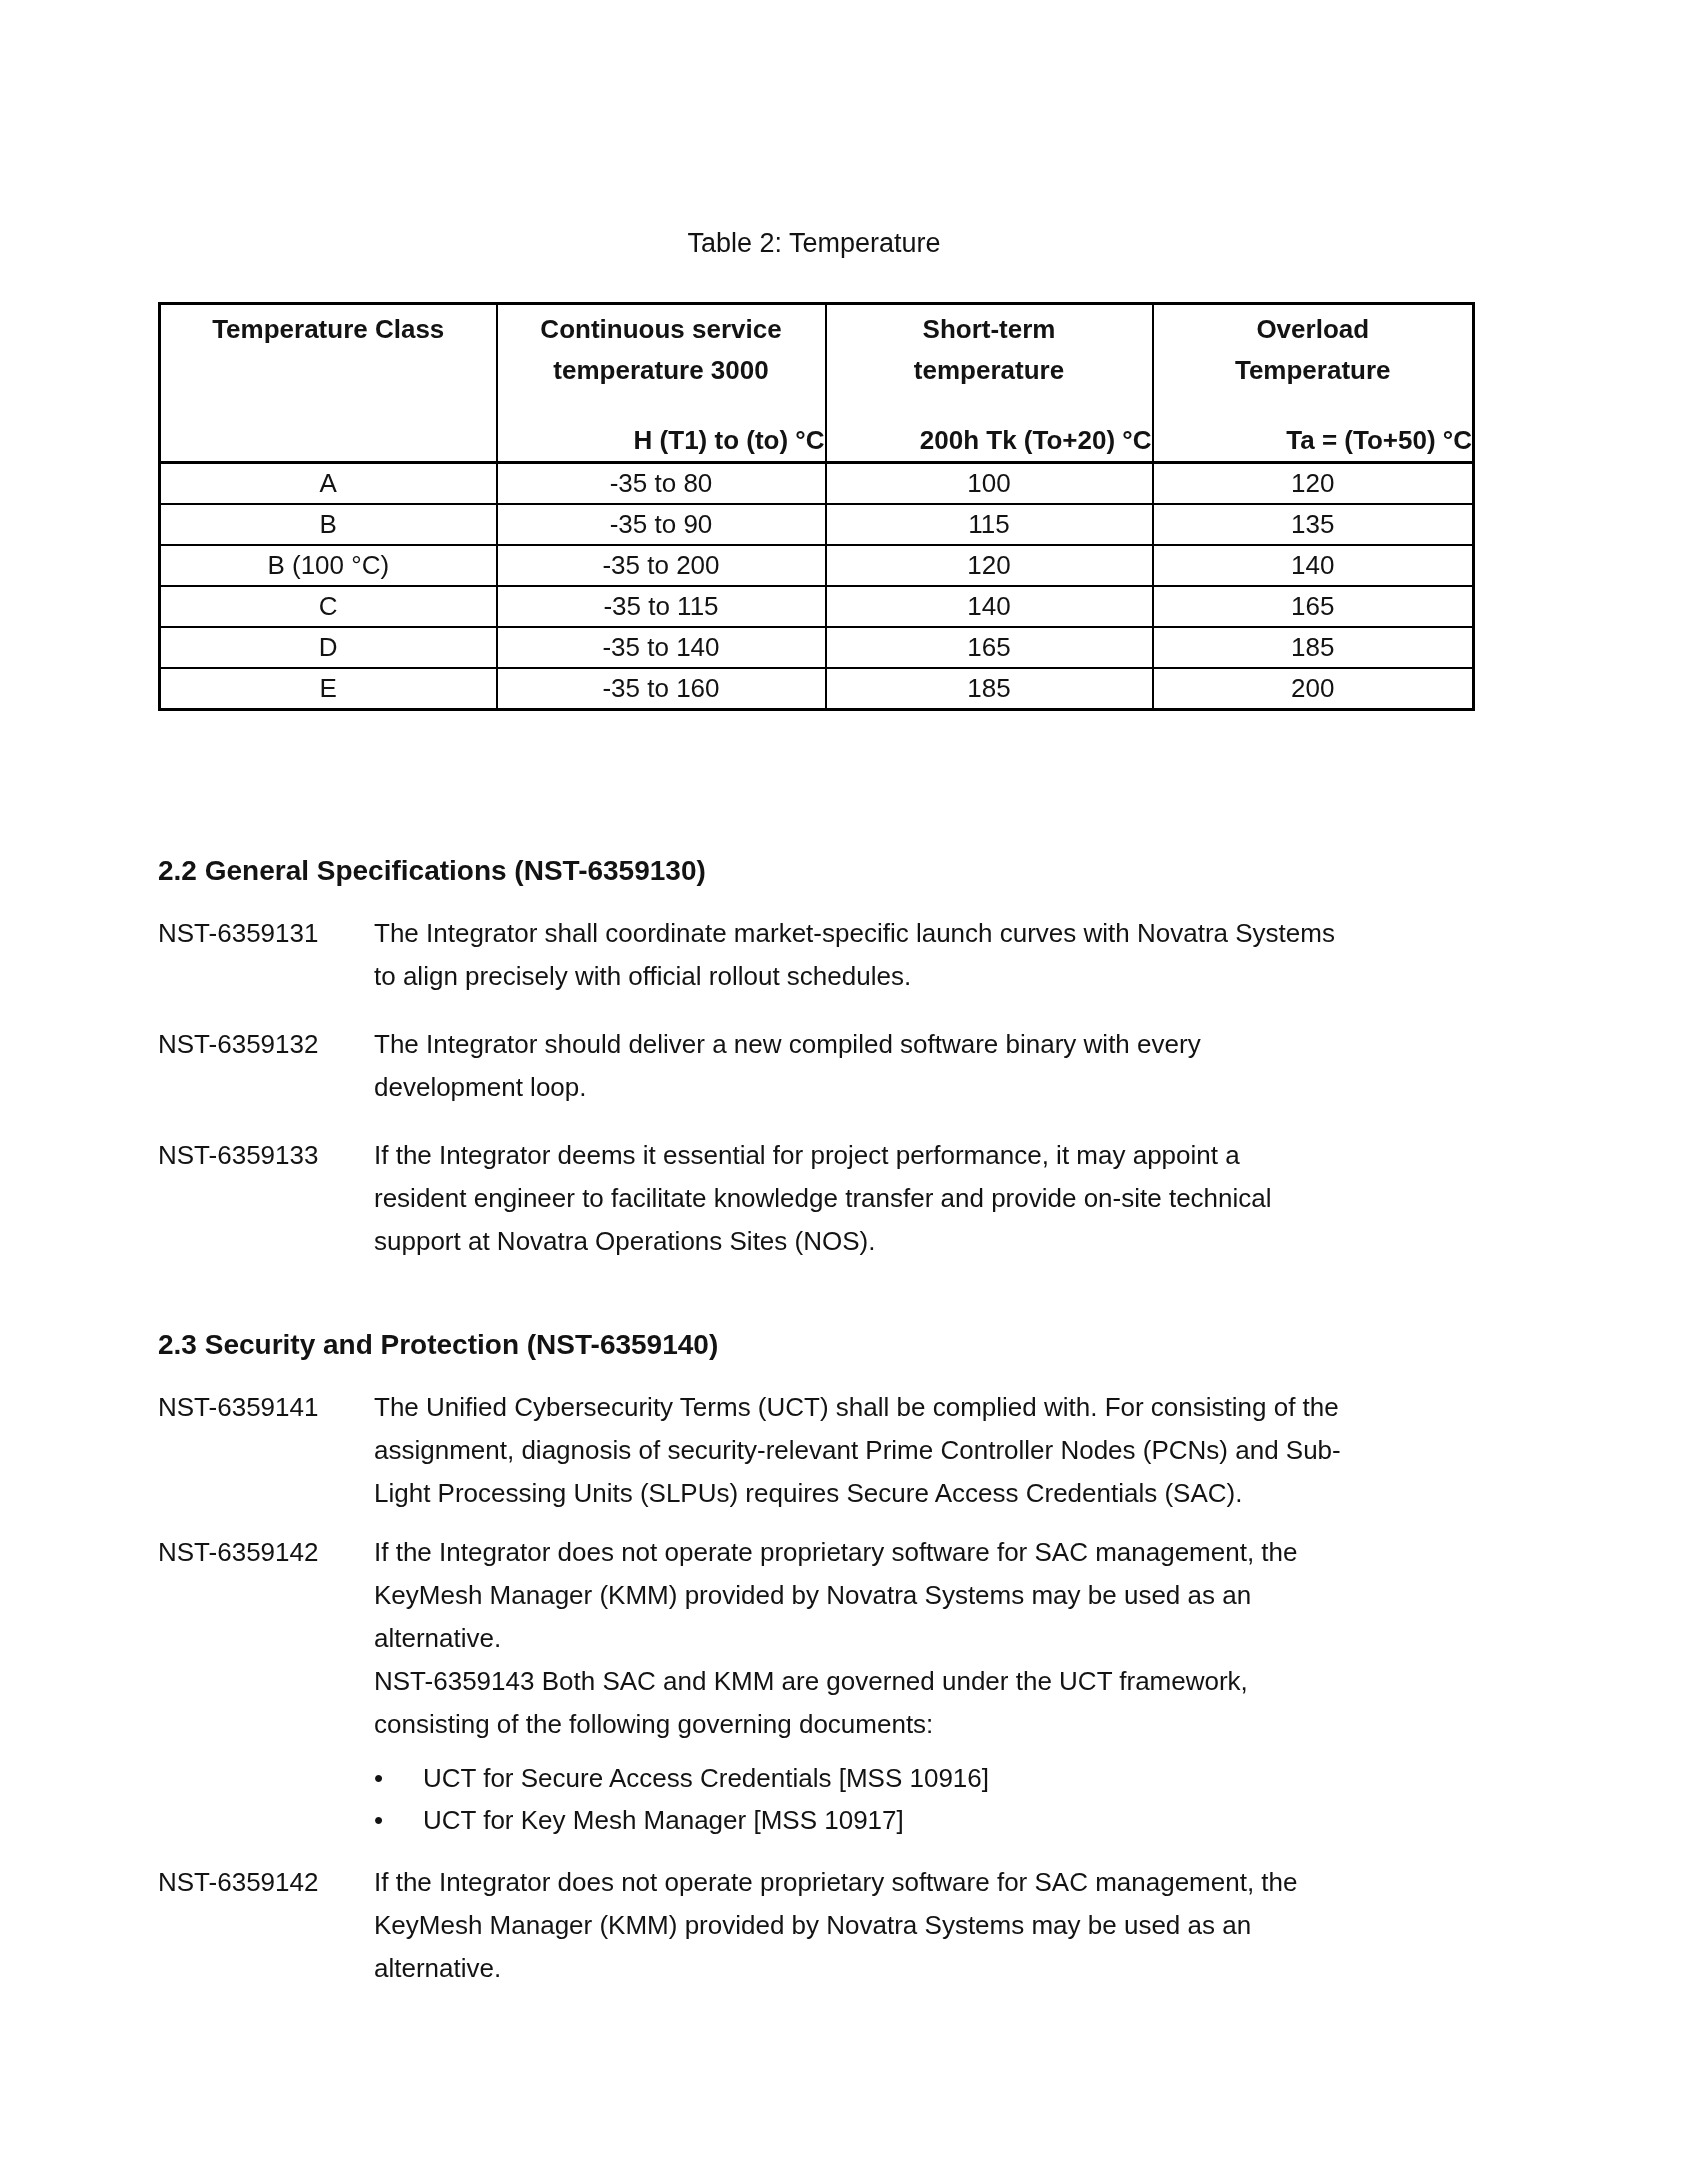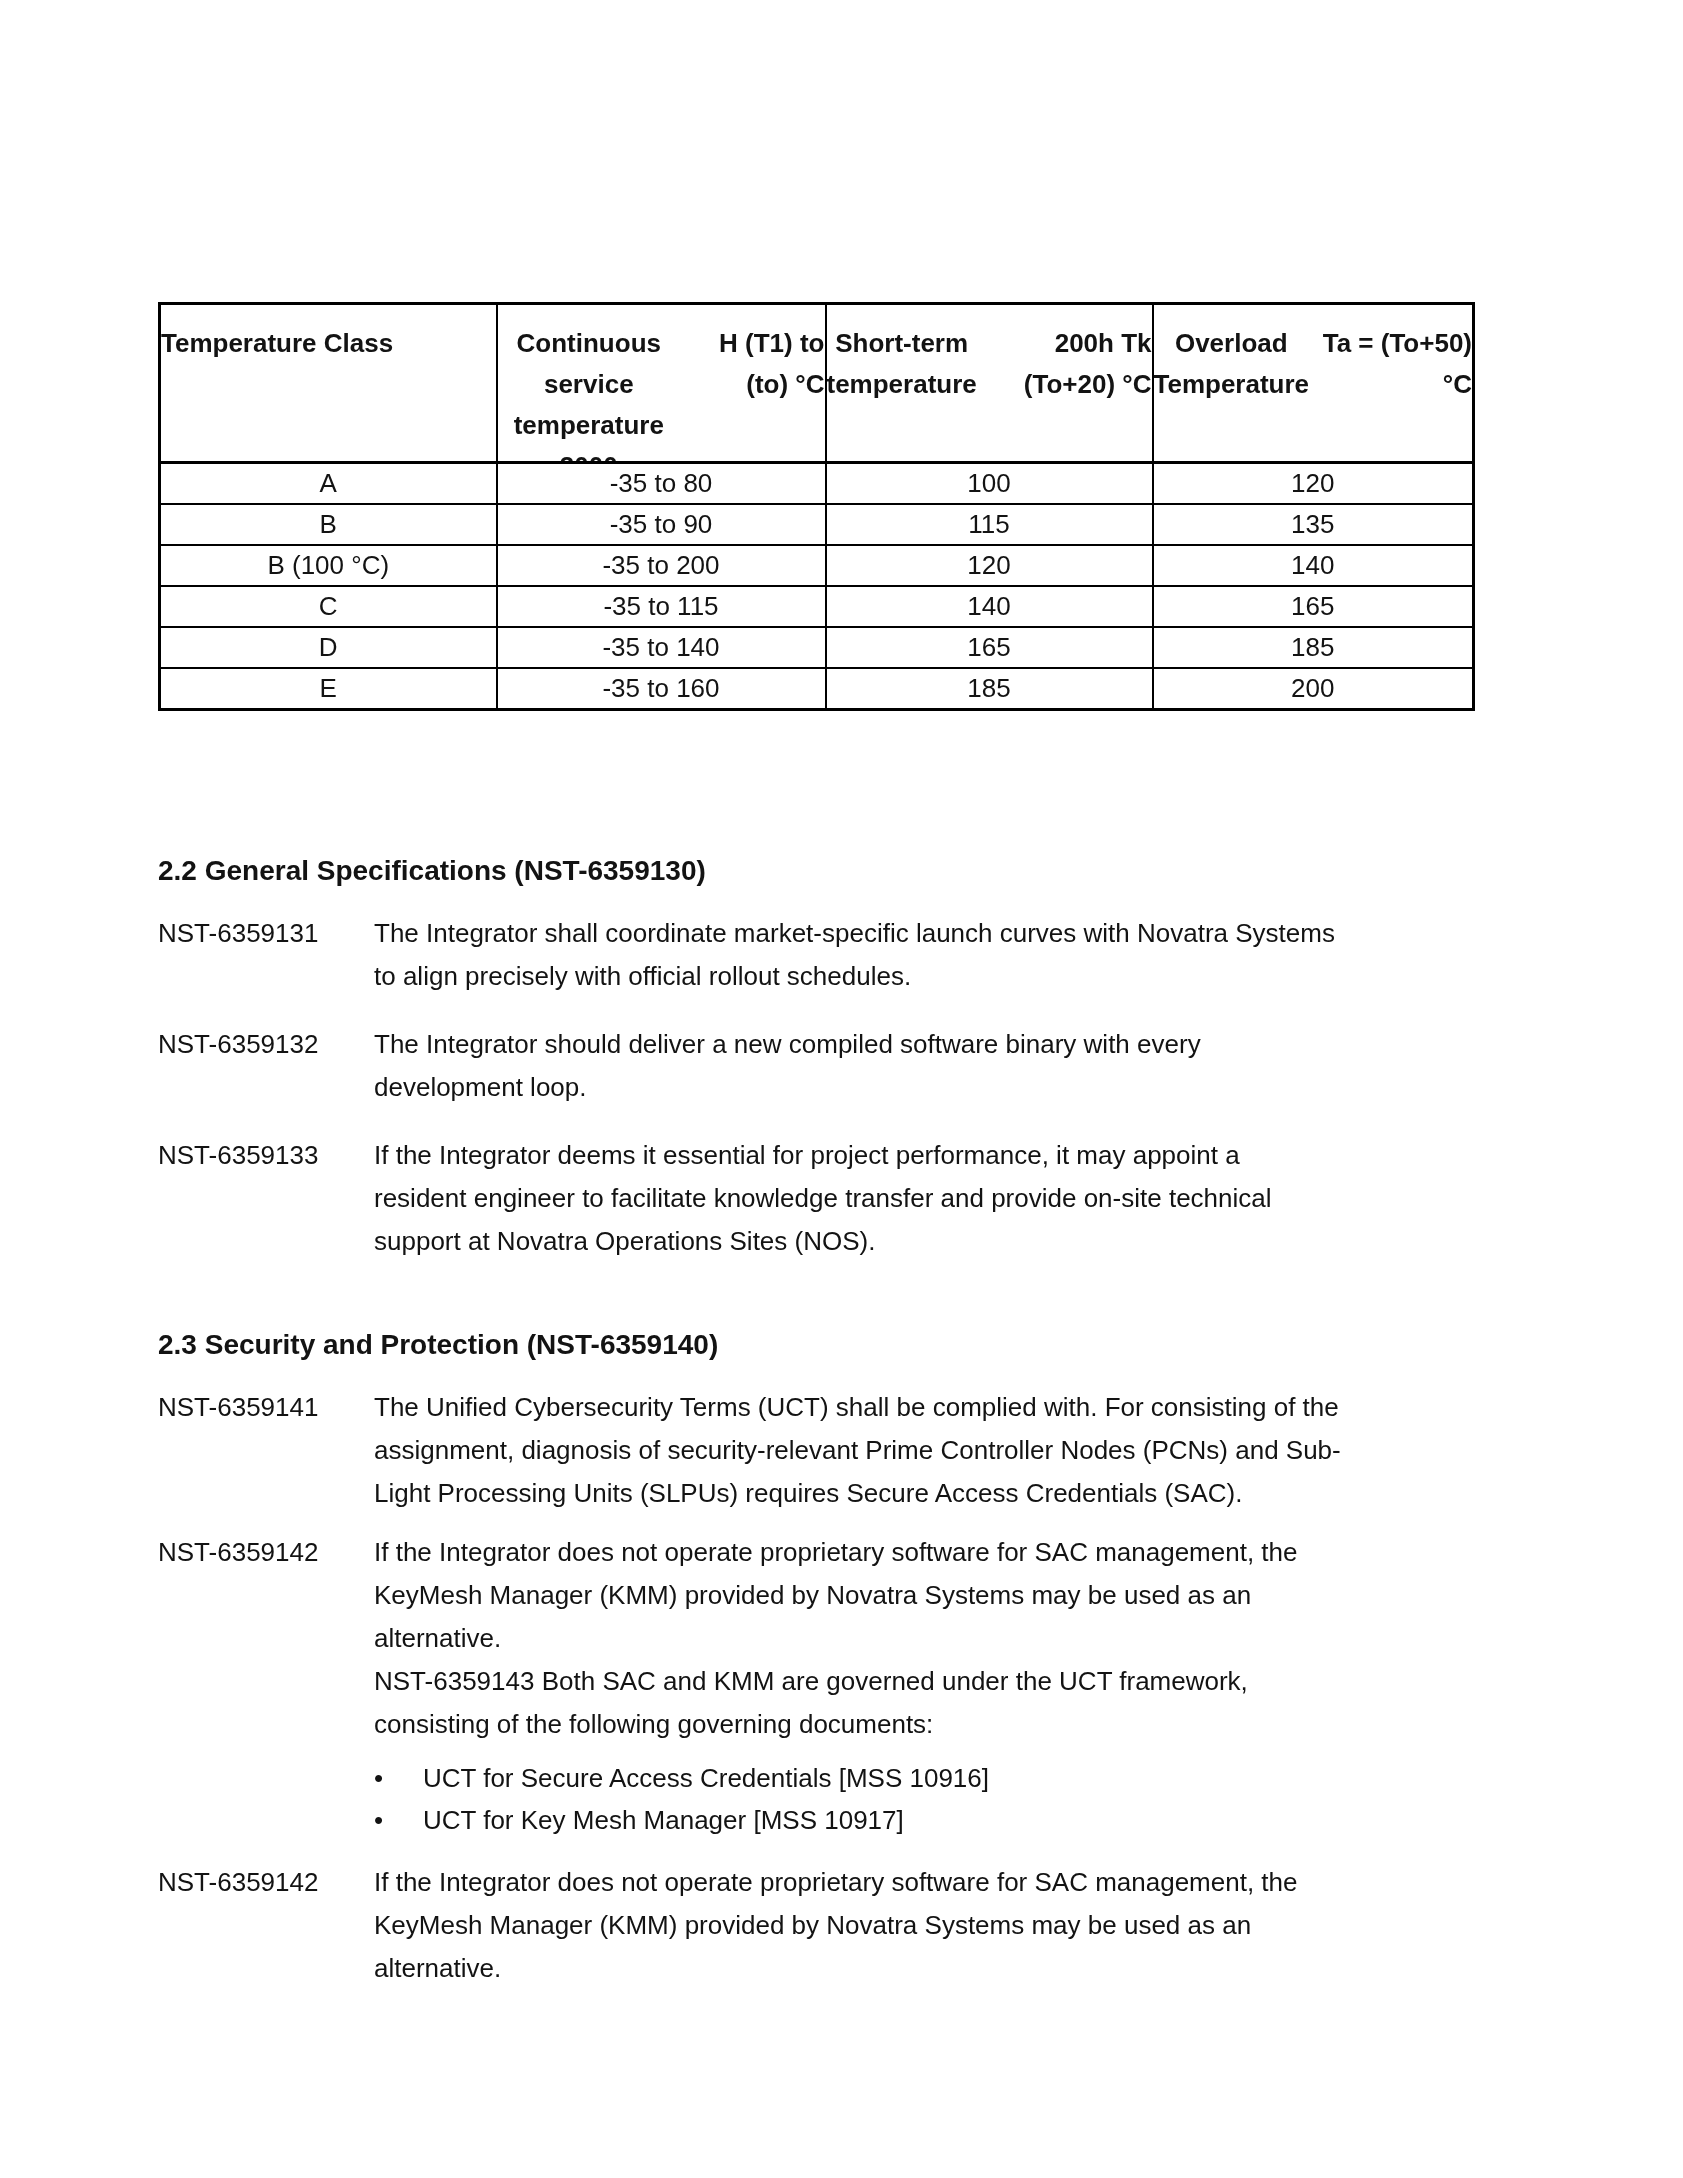--- a/index.html
+++ b/index.html
@@ -14,22 +14,22 @@
     text-align:center; font-size:27px; line-height:38px;
   }
   table.temp {
     position:absolute; left:158px; top:302px; width:1313px;
     border-collapse:collapse; table-layout:fixed;
     border:3px solid #000;
   }
   table.temp td { border:2px solid #000; overflow:hidden; }
   table.temp tr.hdr td { border-bottom:3px solid #000; vertical-align:top; }
   .hcell {
-    height:156px; display:flex; flex-direction:row; justify-content:space-between;
-    padding-top:18px; font-weight:bold; font-size:26px; text-align:center;
+    height:156px; display:flex; flex-direction:column; justify-content:space-between;
+    padding-top:4px; font-weight:bold; font-size:26px; text-align:center;
   }
   .hline { line-height:41px; min-height:41px; }
   .hsub  { line-height:41px; min-height:41px;text-align:right; }
   table.temp tr.datarow td {
     height:41px; text-align:center; font-size:26px; line-height:39px; padding:0;
   }
   .doc { position:absolute; left:158px; top:0; width:1396px; font-size:26px; }
   .heading { position:absolute; left:0; font-weight:bold; font-size:28px; line-height:43px; white-space:nowrap; }
   .para { position:absolute; left:0; display:grid; grid-template-columns:216px 1fr; width:1396px; }
   .para .label { line-height:43px; }
@@ -37,20 +37,21 @@
   .bullets { position:absolute; left:216px; }
   .bullet-row { display:flex; line-height:42px; }
   .bullet-row .dot { width:49px; }
   .bullet-row .btext { white-space:nowrap; }
 </style>
 </head>
 <body>
 
 <div class="page">
 
+  <div class="caption">Table 2: Temperature</div>
 
   <table class="temp">
     <colgroup>
       <col style="width:337px">
         <col style="width:329px">
         <col style="width:327px">
         <col style="width:321px">
     </colgroup>
     <tbody>
       <tr class="hdr">

